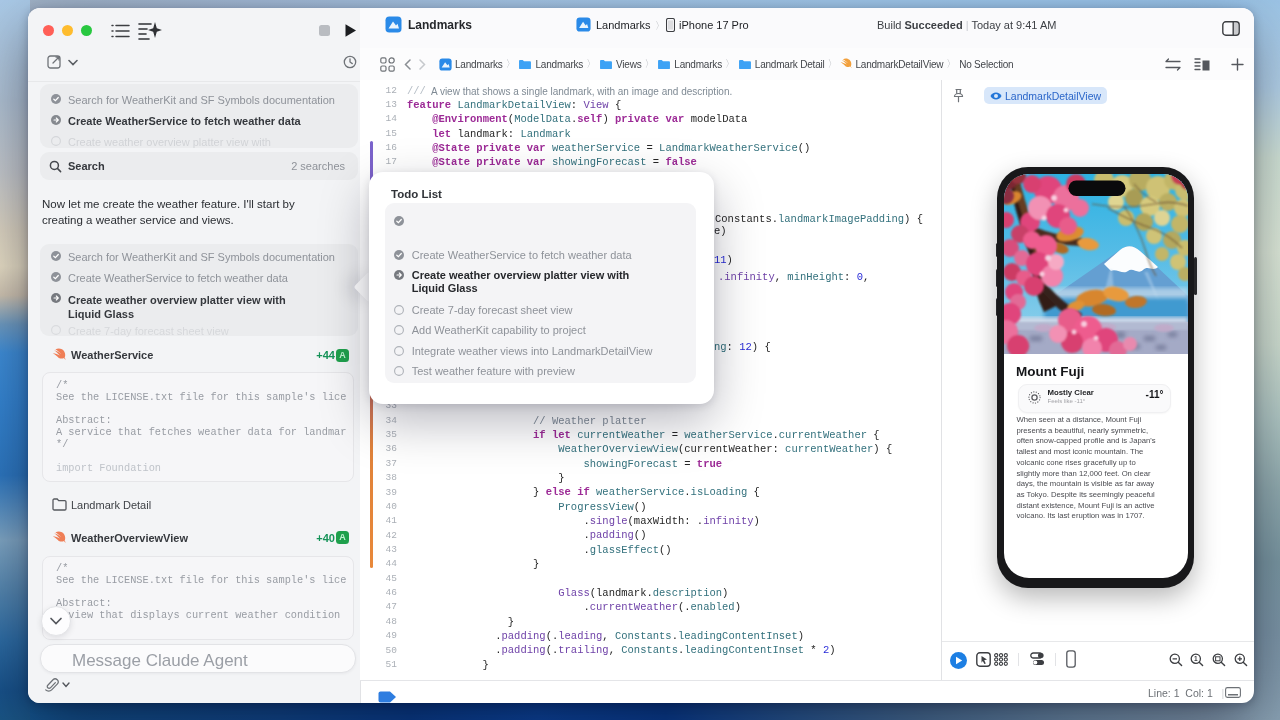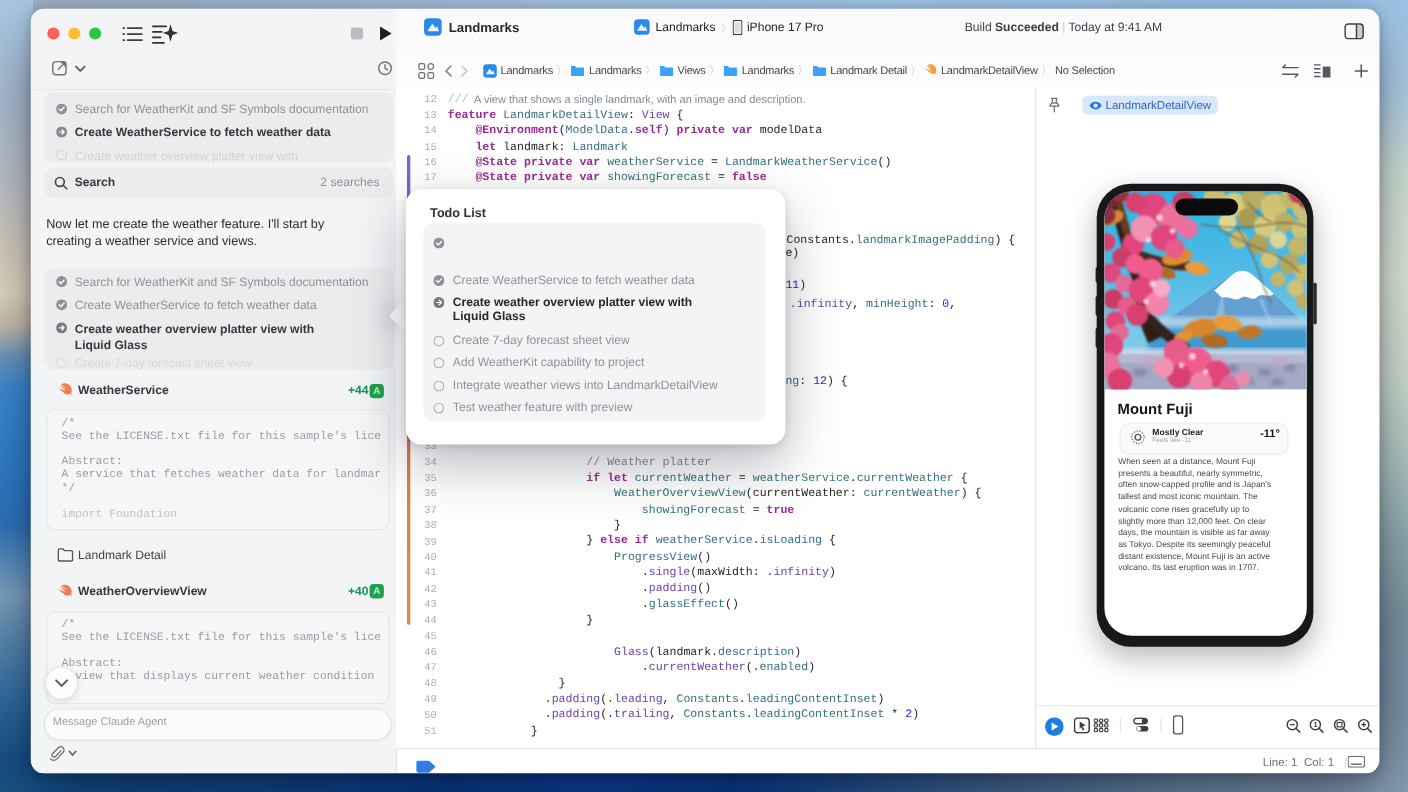--- a/index.html
+++ b/index.html
@@ -180,21 +180,21 @@
 Abstract:
 A view that displays current weather condition</pre>
       </div>
 
   <div class="a" style="left:13px;top:598px;width:28px;height:28px;border-radius:50%;background:#fdfdfe;border:1px solid #e3e4e7;box-shadow:0 2px 6px rgba(0,0,30,.10)"></div>
   <svg class="a" style="left:21px;top:609px" width="14" height="9" viewBox="0 0 14 9">
         <path d="M2 1.5 L7 6.5 L12 1.5" stroke="#55585e" stroke-width="1.7" fill="none" stroke-linecap="round"></path>
       </svg>
 
   <div class="a" style="left:12px;top:636px;width:314px;height:27px;border-radius:14px;background:#fbfbfc;border:1px solid #e2e3e6;box-shadow:0 1px 3px rgba(0,0,30,.05)"></div>
-  <div class="a" style="left:20px;top:643px;font-size:10px;color:#9b9fa6">Message Claude Agent</div>
+  <div class="a" style="left:44px;top:643px;font-size:17px;color:#9b9fa6">Message Claude Agent</div>
 
   <svg class="a" style="left:17px;top:669px" width="15" height="16" viewBox="0 0 15 16">
     <path d="M11.5 4 L6 9.8 C5.2 10.6 3.9 10.6 3.1 9.8 C2.3 9 2.3 7.7 3.1 6.9 L8.9 0.9 C10.2 -0.4 12.3 -0.4 13.6 0.9 C14.9 2.2 14.9 4.4 13.6 5.7 L7.4 12.1 C5.6 14 2.6 14 0.8 12.1" fill="none" stroke="#6f7378" stroke-width="1.4" stroke-linecap="round" transform="translate(0,2) scale(0.9)"></path>
   </svg>
   <svg class="a" style="left:34px;top:674px" width="8" height="6" viewBox="0 0 8 6">
         <path d="M1 1 L4 4.5 L7 1" stroke="#55585e" stroke-width="1.4" fill="none" stroke-linecap="round"></path>
       </svg>
   <div class="a" style="left:332px;top:0;width:1px;height:695px;background:#e1e2e5"></div>
   <div class="a" id="toolbar"></div>
   <div class="a" id="jumpbar"></div>

